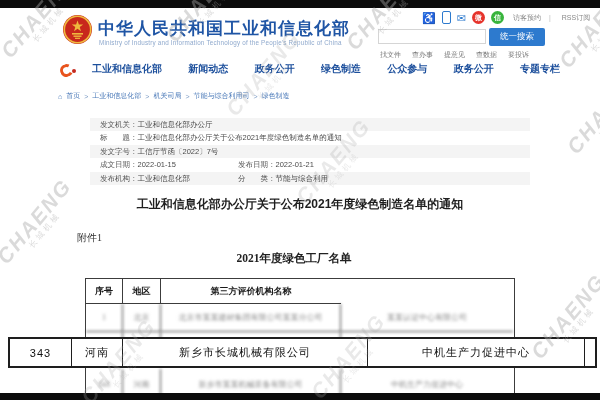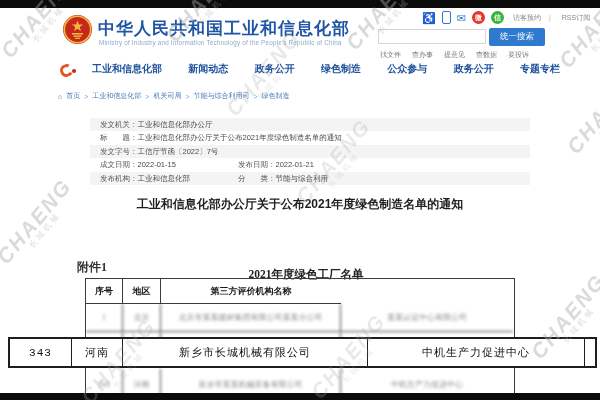--- a/index.html
+++ b/index.html
@@ -46,40 +46,40 @@
   .crumb-sep{color:#7d9cc5;}
 
   
   .meta{position:absolute;left:90px;top:118px;width:440px;font-size:7.5px;color:#4a4a4a;}
   .meta-row{height:13.4px;line-height:13.4px;padding-left:10px;display:flex;white-space:nowrap;}
   .meta-row.alt{background:#f4f4f4;}
   .meta-pair1{width:138px;display:flex;}
   .meta-label{color:#555;}
   .doc-title{position:absolute;left:80px;top:196px;width:440px;text-align:center;font-size:12px;
              font-weight:bold;color:#1e1e1e;}
-  .attach{position:absolute;left:77px;top:231px;font-size:12px;font-weight:bold;color:#333;
-          font-family:"Liberation Serif",serif;margin-top:28px;}
-  .table-title{position:absolute;left:96px;top:251px;width:420px;text-align:center;font-size:11.5px;
-               font-weight:bold;color:#222;font-family:"Liberation Serif",serif;margin-top:16px;}
+  .attach{position:absolute;left:77px;top:231px;font-size:10px;font-weight:normal;color:#333;
+          font-family:"Liberation Serif",serif;}
+  .table-title{position:absolute;left:84px;top:251px;width:420px;text-align:center;font-size:11.5px;
+               font-weight:bold;color:#222;font-family:"Liberation Serif",serif;}
 
   
   .ftable{position:absolute;left:85px;top:278px;width:430px;border:1.5px solid #3c3c3c;z-index:1;
           font-family:"Liberation Serif",serif;box-sizing:border-box;}
   .frow{display:grid;grid-template-columns:37px 38px 180px 172px;}
   .fcell{border-right:1px solid #3c3c3c;border-bottom:1px solid #3c3c3c;display:flex;align-items:center;
          justify-content:center;text-align:center;}
   .fcell:last-child{border-right:none;}
   .frow.head .fcell{height:24px;font-size:9px;font-weight:bold;color:#1a1a1a;}
   .frow.body .fcell{height:27px;font-size:8px;color:#8a8a8a;filter:blur(1.4px);}
   .frow.body.last .fcell{border-bottom:none;height:30px;}
 
   
   .callout{position:absolute;left:8px;top:337px;width:589px;height:31px;background:#fff;
            border:2px solid #1e1e1e;display:grid;grid-template-columns:62px 51px 245px 217px 1fr;
-           z-index:5;font-family:Liberation Mono, monospace;box-sizing:border-box;}
+           z-index:5;font-family:Liberation Sans, sans-serif;box-sizing:border-box;}
   .ccell{border-right:1.5px solid #1e1e1e;display:flex;align-items:center;justify-content:center;
          font-size:11px;color:#111;letter-spacing:1px;}
   .ccell:last-child{border-right:none;}
 
   
   .wm-layer{position:absolute;inset:0;pointer-events:none;z-index:10;}
   .wm{position:absolute;transform:rotate(-50deg);opacity:.42;text-align:center;}
   .wm-main{font-size:21px;font-weight:bold;font-style:italic;color:#a9a9a9;letter-spacing:2px;
            line-height:20px;}
   .wm-sub{font-size:8px;color:#a9a9a9;letter-spacing:3px;line-height:8px;}

